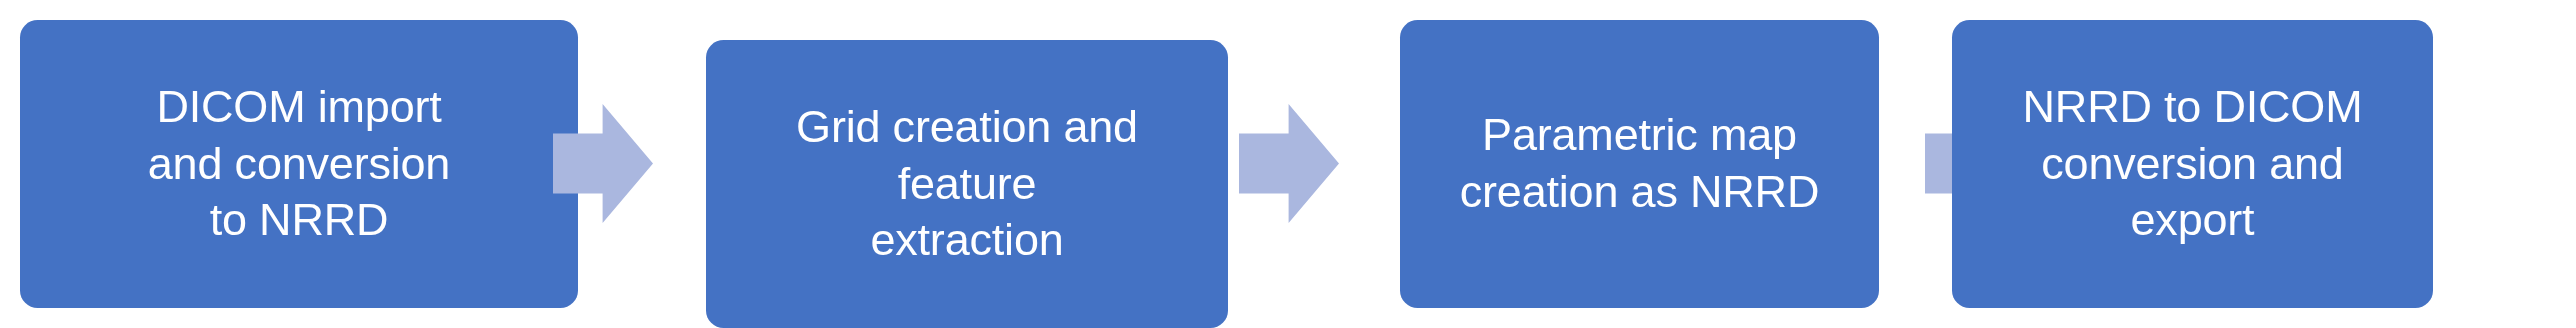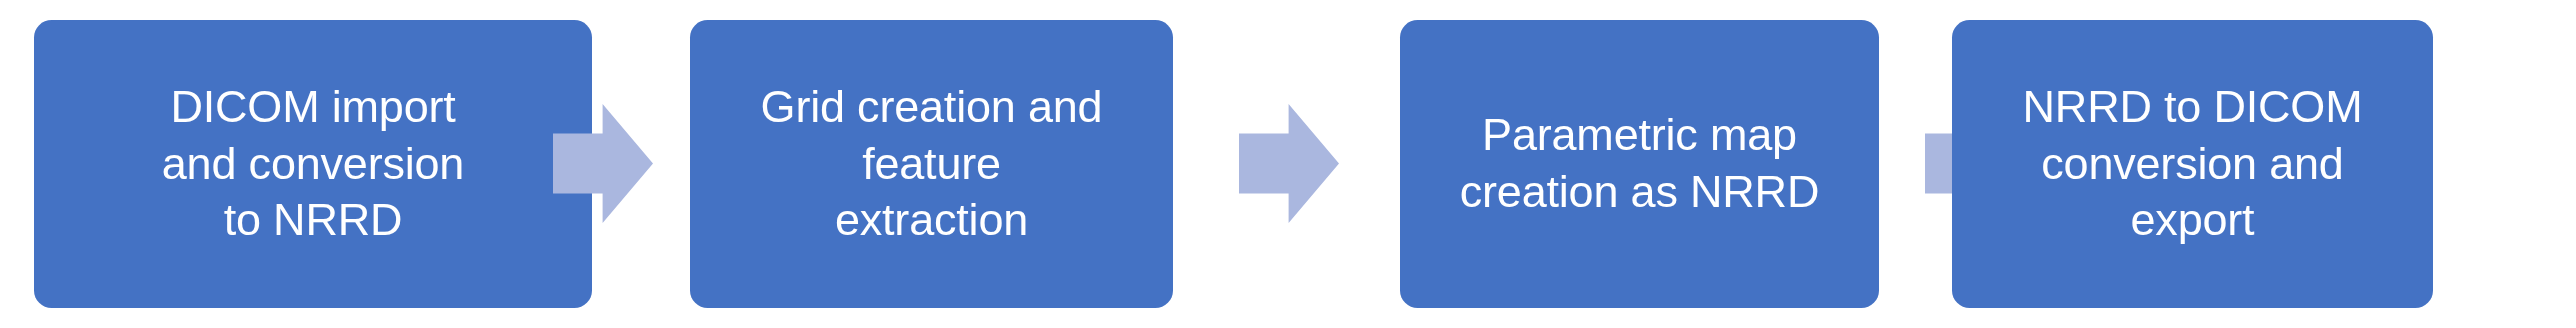--- a/index.html
+++ b/index.html
@@ -44,22 +44,22 @@
     top: 104px;
     width: 100px;
     height: 119px;
   }
   .flow-arrow svg {
     display: block;
     width: 100%;
     height: 100%;
   }
   
-  #box-0 { left: 20px;   width: 558px; margin-left: 14px; }
-  #box-1 { left: 690px;  width: 483px; }
+  #box-0 { left: 20px;   width: 558px; }
+  #box-1 { left: 706px;  width: 522px; margin-top: 20px; }
   #box-2 { left: 1392px; width: 479px; margin-left: 8px; }
   #box-3 { left: 1952px; width: 481px; }
   
   #arrow-0 { left: 553px;  }
   #arrow-1 { left: 1239px; }
   #arrow-2 { left: 1925px; }
 </style>
 </head>
 <body>
 

